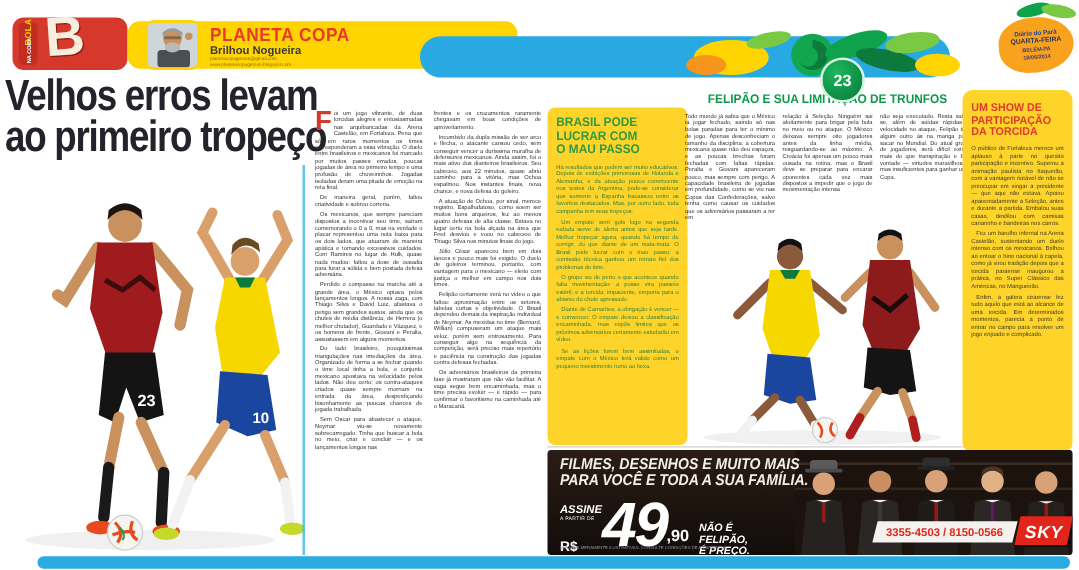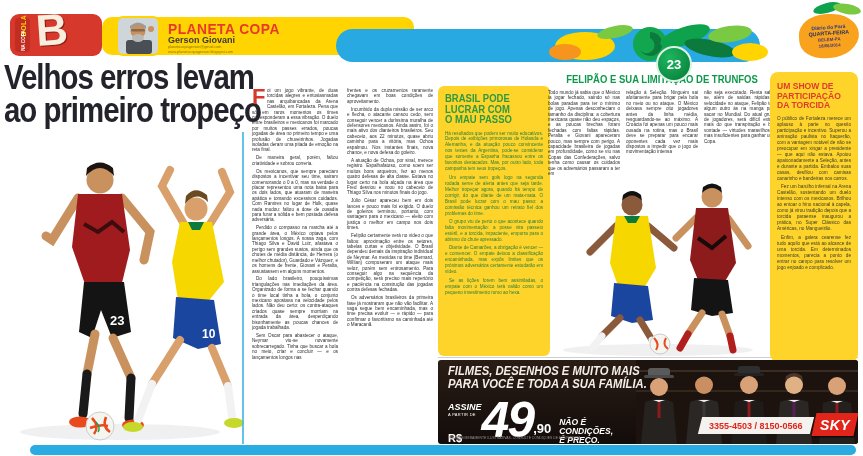--- a/index.html
+++ b/index.html
@@ -113,21 +113,21 @@
       <circle cx="33" cy="11" r="3" fill="#c9915e"></circle>
       <rect x="8" y="22" width="26" height="14" rx="3" fill="#4a4f55"></rect>
       <circle cx="20" cy="13" r="7.5" fill="#c9915e"></circle>
       <path d="M12 11 Q20 3 28 11 L28 8 Q20 1 12 8 Z" fill="#9a9a9a"></path>
       <ellipse cx="20" cy="20" rx="6" ry="4" fill="#b9b9b9"></ellipse>
       <rect x="13" y="11" width="14" height="2.4" rx="1.2" fill="#6a5a4a" opacity=".7"></rect>
     </svg>
   </div>
 
   <div class="abs col-title">PLANETA COPA</div>
-  <div class="abs author-name">Gerson Giovani</div>
+  <div class="abs author-name">Brilhou Nogueira</div>
   <div class="abs author-line" style="top:45px">planetacopagerson@gmail.com</div>
   <div class="abs author-line" style="top:50px">www.planetacopagerson.blogspot.com</div>
 
   <svg class="abs foliage" viewBox="0 0 225 60">
     <ellipse cx="40" cy="28" rx="30" ry="14" fill="#ffd400"></ellipse>
     <ellipse cx="20" cy="34" rx="16" ry="8" fill="#f7941d"></ellipse>
     <g transform="translate(105,26)">
       <circle r="17" fill="#12a74f"></circle>
       <path d="M0,-12 A12,12 0 1 1 -11,4 A8,8 0 1 0 0,-6" fill="#0c7a3c"></path>
     </g>
@@ -349,21 +349,21 @@
     <div class="abs ad-price">
       <div>
         <div class="ad-assine">ASSINE</div>
         <div class="ad-apartir">A PARTIR DE</div>
         <div class="ad-rs">R$</div>
       </div>
       <div class="ad-49">49</div>
       <div class="ad-90">,90</div>
       <div class="ad-claim">
         <div>NÃO É</div>
-        <div>CONDIÇÕES,</div>
+        <div>FELIPÃO,</div>
         <div>É PREÇO.</div>
       </div>
     </div>
 
     <div class="abs ad-phone-strip">
       <span class="ad-phone">3355-4503 / 8150-0566</span>
     </div>
     <div class="abs ad-sky">
       <span>SKY</span>
     </div>

